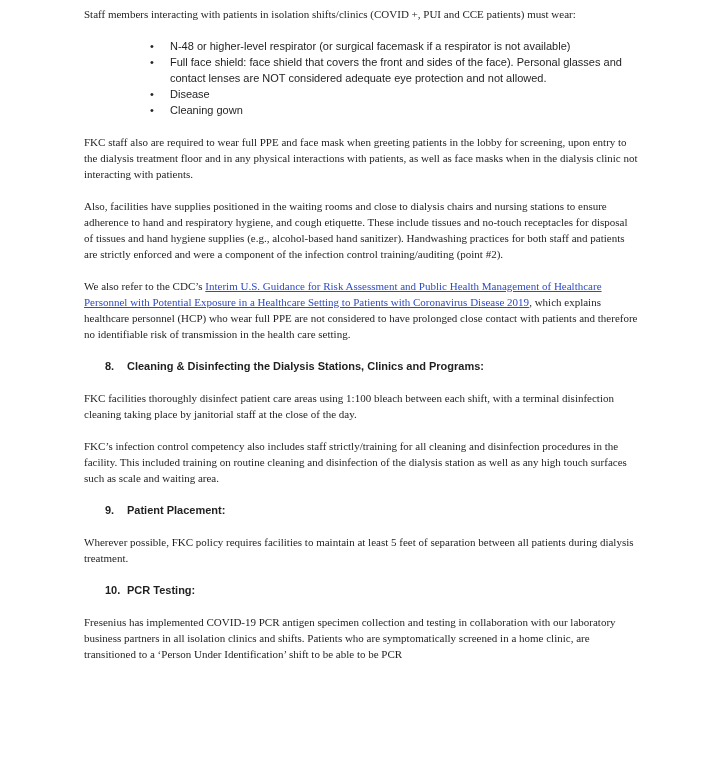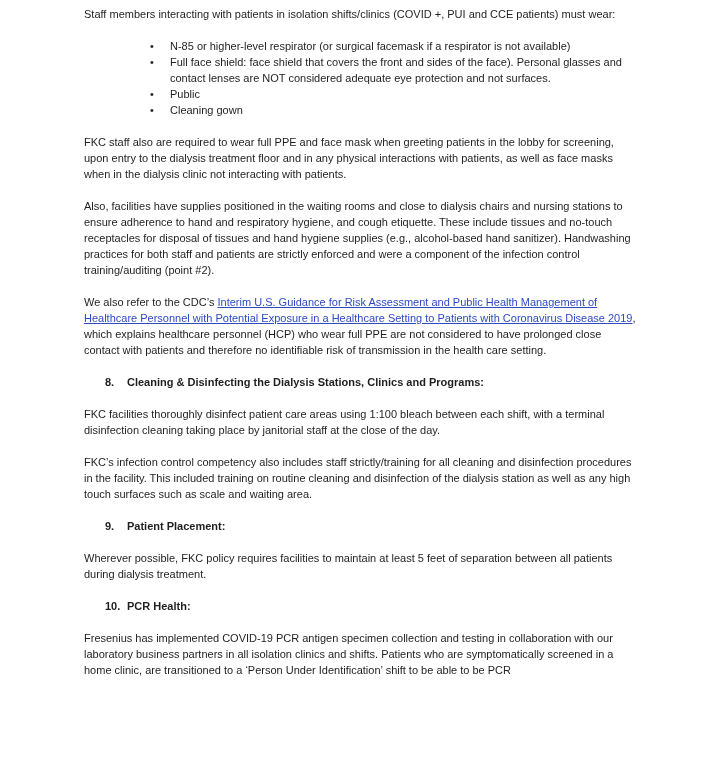--- a/index.html
+++ b/index.html
@@ -18,20 +18,21 @@
     box-sizing: border-box;
     width: 720px;
     height: 774px;
     padding: 6px 82px 0 84px;
     font-size: 11px;
     line-height: 16px;
     background: #ffffff;
   }
   .para {
     margin: 16px 0;
+    font-family: Liberation Serif, serif;
   }
   .para:first-child {
     margin-top: 0;
   }
   ul.ppe-list {
     list-style: none;
     margin: 16px 0;
     padding: 0;
   }
   ul.ppe-list li {
@@ -65,29 +66,29 @@
 </head>
 <body>
 
 <div class="page">
 
   <p class="para">Staff members interacting with patients in isolation shifts/clinics (COVID +, PUI and CCE patients) must wear:</p>
 
   <ul class="ppe-list">
     <li>
       <span class="bullet">•</span>
-      <span class="li-text">N-85 or higher-level respirator (or surgical facemask if a respirator is not available)</span>
+      <span class="li-text">N-48 or higher-level respirator (or surgical facemask if a respirator is not available)</span>
     </li>
     <li>
       <span class="bullet">•</span>
-      <span class="li-text">Full face shield: face shield that covers the front and sides of the face). Personal glasses and contact lenses are NOT considered adequate eye protection and not surfaces.</span>
+      <span class="li-text">Full face shield: face shield that covers the front and sides of the face). Personal glasses and contact lenses are NOT considered adequate eye protection and not allowed.</span>
     </li>
     <li>
       <span class="bullet">•</span>
-      <span class="li-text">Public</span>
+      <span class="li-text">Disease</span>
     </li>
     <li>
       <span class="bullet">•</span>
       <span class="li-text">Cleaning gown</span>
     </li>
   </ul>
 
   <p class="para">FKC staff also are required to wear full PPE and face mask when greeting patients in the lobby for screening, upon entry to the dialysis treatment floor and in any physical interactions with patients, as well as face masks when in the dialysis clinic not interacting with patients.</p>
 
   <p class="para">Also, facilities have supplies positioned in the waiting rooms and close to dialysis chairs and nursing stations to ensure adherence to hand and respiratory hygiene, and cough etiquette. These include tissues and no-touch receptacles for disposal of tissues and hand hygiene supplies (e.g., alcohol-based hand sanitizer).  Handwashing practices for both staff and patients are strictly enforced and were a component of the infection control training/auditing (point #2).</p>
@@ -106,18 +107,18 @@
 
   <div class="heading">
     <span class="hnum">9.</span>
     <span class="htitle">Patient Placement:</span>
   </div>
 
   <p class="para">Wherever possible, FKC policy requires facilities to maintain at least 5 feet of separation between all patients during dialysis treatment.</p>
 
   <div class="heading">
     <span class="hnum">10.</span>
-    <span class="htitle">PCR Health:</span>
+    <span class="htitle">PCR Testing:</span>
   </div>
 
   <p class="para">Fresenius has implemented COVID-19 PCR antigen specimen collection and testing in collaboration with our laboratory business partners in all isolation clinics and shifts.  Patients who are symptomatically screened in a home clinic, are transitioned to a ‘Person Under Identification’ shift to be able to be PCR</p>
 
 </div>
 
 </body></html>

